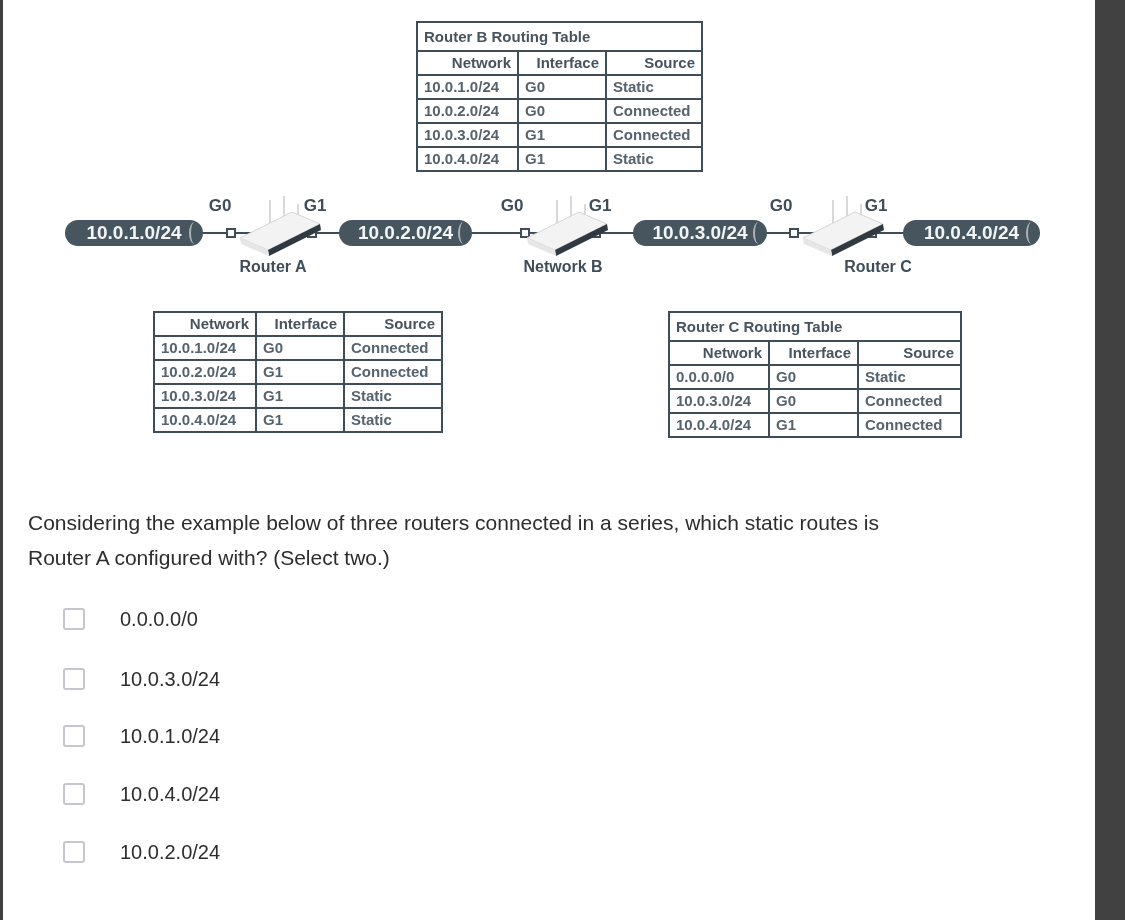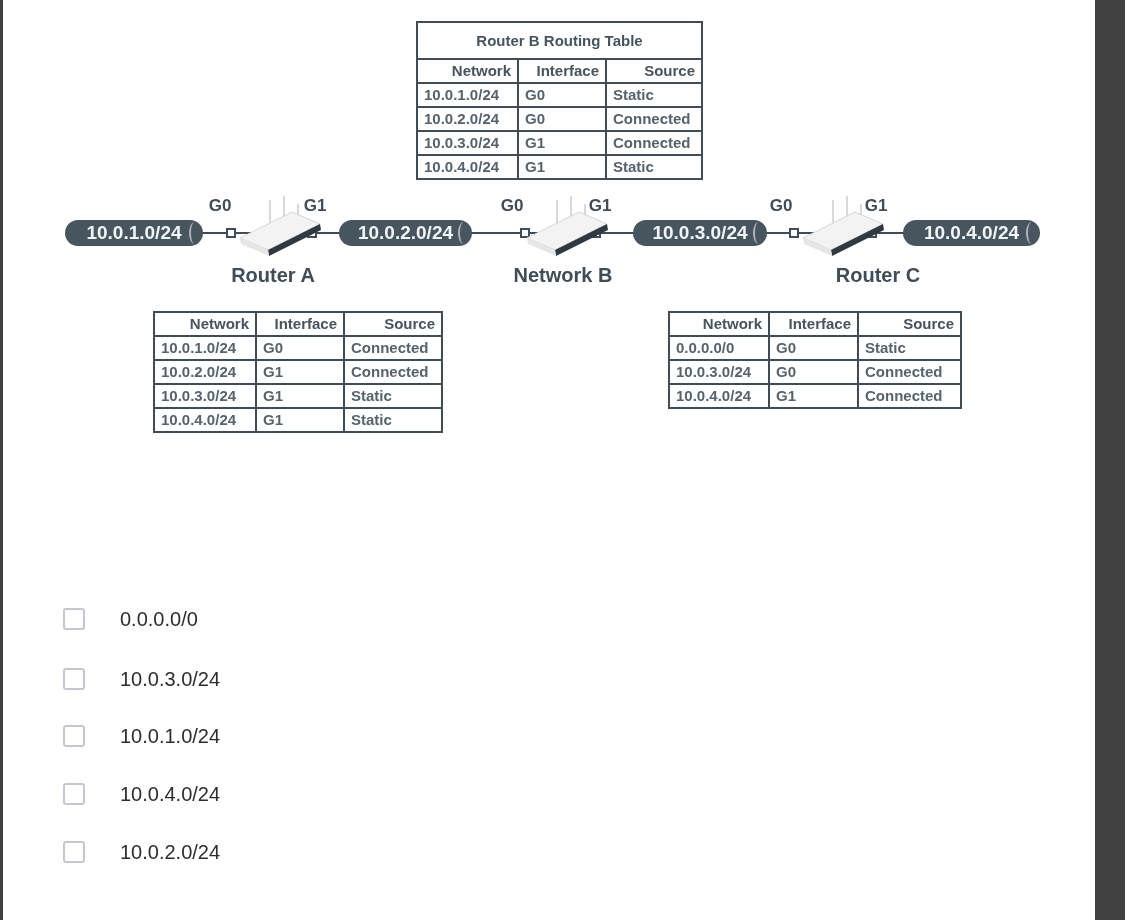--- a/index.html
+++ b/index.html
@@ -12,35 +12,35 @@
   html,body{background:#888;}
   body{font-family:"Liberation Sans",sans-serif;}
   .screen{position:relative;width:1125px;height:920px;background:#ffffff;overflow:hidden;margin:0 auto;}
   .edge{position:absolute;top:0;height:920px;background:var(--frame);}
   .edge-left{left:0;width:3px;}
   .edge-right{right:0;width:30px;}
 
   
   table.rt{position:absolute;border-collapse:collapse;table-layout:fixed;background:#fff;}
   table.rt th,table.rt td{border:2px solid var(--slate);font-size:15px;padding:2px 6px 3px 6px;white-space:nowrap;overflow:hidden;}
-  table.rt .title{height:37px;text-align:center;font-weight:bold;color:var(--header-text);}
+  table.rt .title{height:29px;text-align:left;font-weight:bold;color:var(--header-text);}
   table.rt th{height:24px;text-align:right;font-weight:bold;color:var(--header-text);}
   table.rt td{height:24px;font-weight:bold;color:var(--table-text);}
 
   
   .diagram{position:absolute;left:0;top:190px;width:1125px;height:100px;}
   .net-line{position:absolute;left:190px;top:42px;width:850px;height:2px;background:var(--slate);}
   .pill{position:absolute;top:30px;height:26px;background:var(--pill-bg);border-radius:13px;
         color:var(--pill-text);font-size:19px;font-weight:bold;text-align:center;line-height:26px;}
   .pill::after{content:"";position:absolute;right:3px;top:2px;bottom:2px;width:9px;
         border-left:2px solid rgba(255,255,255,.55);border-radius:50%;}
   .port{position:absolute;top:38px;width:10px;height:10px;background:#fff;border:2px solid var(--slate);}
   .port-label{position:absolute;top:6px;transform:translateX(-50%);font-size:17px;font-weight:bold;color:var(--slate);}
   .router-svg{position:absolute;top:6px;}
-  .router-name{position:absolute;top:68px;transform:translateX(-50%);font-size:20px;font-weight:bold;color:var(--slate);white-space:nowrap;margin-top:6px;}
+  .router-name{position:absolute;top:68px;transform:translateX(-50%);font-size:16px;font-weight:bold;color:var(--slate);white-space:nowrap;}
 
   
   .question{position:absolute;left:28px;top:505px;width:910px;font-size:21px;line-height:35px;color:var(--body-text);}
   .option{position:absolute;left:0;width:600px;height:30px;cursor:pointer;}
   .checkbox{position:absolute;left:63px;top:0;width:22px;height:22px;background:#fff;
             border:2px solid var(--checkbox-border);border-radius:3px;display:inline-block;}
   .option-label{position:absolute;left:120px;top:0;font-size:20px;line-height:22px;color:var(--body-text);white-space:nowrap;}
 </style>
 </head>
 <body>
@@ -175,20 +175,23 @@
   </table>
 
   <table class="rt" style="left:668px;top:311px;width:294px">
     <colgroup>
         <col style="width:100px">
         <col style="width:89px">
         <col>
       </colgroup>
     <tbody>
       <tr>
+          <td colspan="3" class="title">Router C Routing Table</td>
+        </tr>
+      <tr>
         <th>Network</th>
         <th>Interface</th>
         <th>Source</th>
       </tr>
       <tr>
         <td>0.0.0.0/0</td>
         <td>G0</td>
         <td>Static</td>
       </tr>
       <tr>
@@ -197,20 +200,21 @@
         <td>Connected</td>
       </tr>
       <tr>
         <td>10.0.4.0/24</td>
         <td>G1</td>
         <td>Connected</td>
       </tr>
     </tbody>
   </table>
 
+  <div class="question">Considering the example below of three routers connected in a series, which static routes is Router A configured with? (Select two.)</div>
 
   <div class="option" style="top:608px">
     <span class="checkbox" role="checkbox" aria-checked="false"></span>
     <span class="option-label">0.0.0.0/0</span>
   </div>
   <div class="option" style="top:668px">
     <span class="checkbox" role="checkbox" aria-checked="false"></span>
     <span class="option-label">10.0.3.0/24</span>
   </div>
   <div class="option" style="top:725px">

